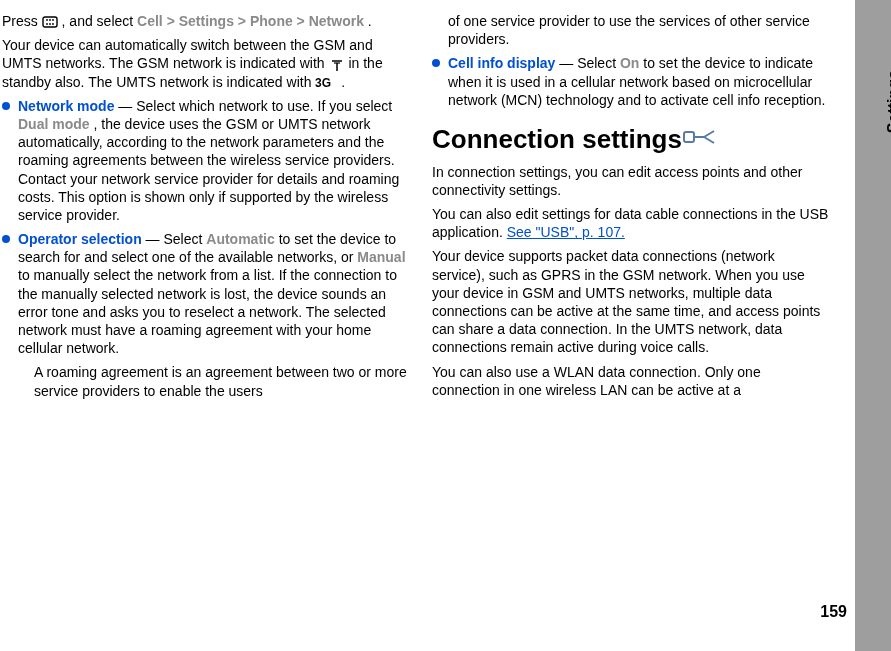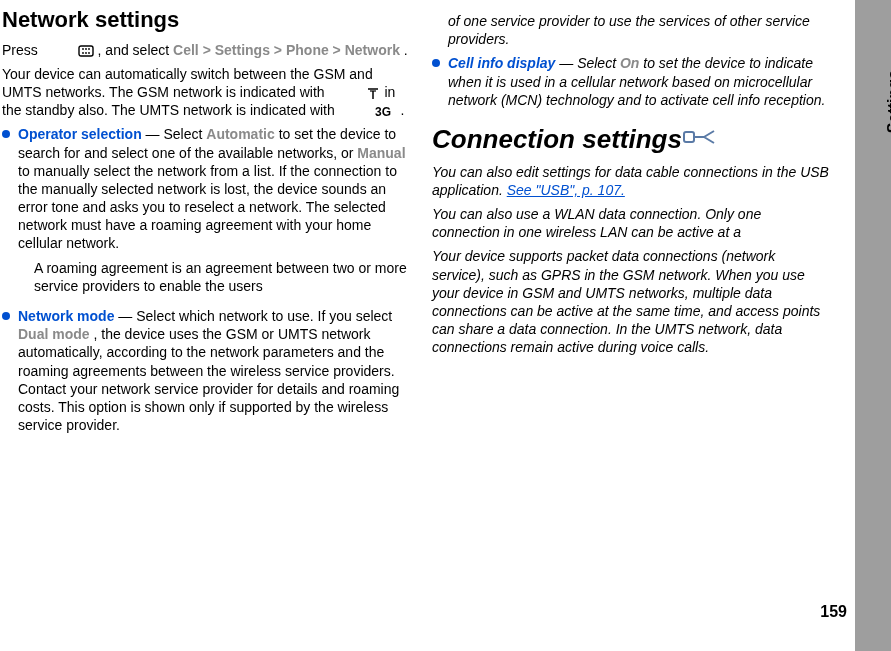--- a/index.html
+++ b/index.html
@@ -17,21 +17,21 @@
     width: 891px;
     height: 651px;
   }
   .col {
     width: 420px;
     padding: 6px 14px 6px 14px;
     font-size: 14px;
     line-height: 1.3;
   }
   .col-left { padding-left: 2px; padding-right: 12px; }
-  .col-right { padding-left: 12px; padding-right: 10px; font-style: italic; }
+  .col-right { padding-left: 12px; padding-right: 10px; }
   h1.heading {
     font-size: 22px;
     font-weight: bold;
     margin-bottom: 6px;
   }
   h1.big {
     font-size: 26px;
     font-weight: bold;
     display: flex;
     align-items: flex-start;
@@ -49,21 +49,21 @@
   .link { color: #0050d0; text-decoration: underline; }
   .bullet-row { display: flex; gap: 8px; margin-top: 6px; }
   .bullet-dot {
     width: 8px; height: 8px; background: #0050d0; border-radius: 50%;
     margin-top: 5px; flex-shrink: 0;
   }
   .bullet-body { flex: 1; }
   .indent { margin-left: 16px; }
   .icon-box {
     display: inline-flex; align-items: center; justify-content: center;
-    width: 16px; height: 14px; vertical-align: middle; margin-left: 36px;
+    width: 16px; height: 14px; vertical-align: middle;
   }
   .sidebar {
     position: absolute;
     right: 0; top: 0;
     width: 36px; height: 651px;
     background: #9e9e9e;
   }
   .sidebar-label {
     position: absolute;
     right: 6px;
@@ -81,21 +81,20 @@
     font-weight: bold;
     font-size: 16px;
   }
 </style>
 </head>
 <body>
 
 <div class="page">
 
   <div class="col col-left">
-    <h1 class="heading">Network settings</h1>
 
     <p>
       <span>Press </span>
       <span class="icon-box">
         <svg width="16" height="12" viewBox="0 0 16 12">
             <rect x="1" y="1" width="14" height="10" rx="2" fill="none" stroke="#000" stroke-width="1.4"></rect>
             <circle cx="5" cy="4" r="0.9" fill="#000"></circle>
             <circle cx="8" cy="4" r="0.9" fill="#000"></circle>
             <circle cx="11" cy="4" r="0.9" fill="#000"></circle>
             <circle cx="5" cy="8" r="0.9" fill="#000"></circle>
@@ -128,39 +127,39 @@
         <svg width="22" height="13" viewBox="0 0 22 13">
             <text x="0" y="11" font-size="12" font-weight="bold" font-family="Arial">3G</text>
           </svg>
       </span>
       <span>.</span>
     </p>
 
     <div class="bullet-row">
       <div class="bullet-dot"></div>
       <div class="bullet-body">
+        <span class="blue">Network mode</span>
+        <span>  — Select which network to use. If you select </span>
+        <span class="muted">Dual mode</span>
+        <span>, the device uses the GSM or UMTS network automatically, according to the network parameters and the roaming agreements between the wireless service providers. Contact your network service provider for details and roaming costs. This option is shown only if supported by the wireless service provider.</span>
+      </div>
+    </div>
+
+    <div class="bullet-row">
+      <div class="bullet-dot"></div>
+      <div class="bullet-body">
         <span class="blue">Operator selection</span>
         <span>  — Select </span>
         <span class="muted">Automatic</span>
         <span> to set the device to search for and select one of the available networks, or </span>
         <span class="muted">Manual</span>
         <span> to manually select the network from a list. If the connection to the manually selected network is lost, the device sounds an error tone and asks you to reselect a network. The selected network must have a roaming agreement with your home cellular network.</span>
         <p class="indent" style="margin-top:6px">A roaming agreement is an agreement between two or more service providers to enable the users</p>
       </div>
     </div>
-
-    <div class="bullet-row">
-      <div class="bullet-dot"></div>
-      <div class="bullet-body">
-        <span class="blue">Network mode</span>
-        <span>  — Select which network to use. If you select </span>
-        <span class="muted">Dual mode</span>
-        <span>, the device uses the GSM or UMTS network automatically, according to the network parameters and the roaming agreements between the wireless service providers. Contact your network service provider for details and roaming costs. This option is shown only if supported by the wireless service provider.</span>
-      </div>
-    </div>
   </div>
 
   <div class="col col-right">
     <p class="indent">of one service provider to use the services of other service providers.</p>
 
     <div class="bullet-row">
       <div class="bullet-dot"></div>
       <div class="bullet-body">
         <span class="blue">Cell info display</span>
         <span>  — Select </span>
@@ -173,30 +172,31 @@
       <span>Connection settings</span>
       <span>
         <svg width="34" height="22" viewBox="0 0 34 22">
           <rect x="2" y="6" width="10" height="10" rx="2" fill="none" stroke="#5a7aa6" stroke-width="2"></rect>
           <path d="M12 11 L22 11" stroke="#5a7aa6" stroke-width="2"></path>
           <path d="M22 11 L32 5 M22 11 L32 17" stroke="#5a7aa6" stroke-width="2"></path>
         </svg>
       </span>
     </h1>
 
+    <p>In connection settings, you can edit access points and other connectivity settings.</p>
 
 
     <p>
       <span>You can also edit settings for data cable connections in the USB application. </span>
       <a class="link">See "USB", p. 107.</a>
     </p>
 
 
+    <p>Your device supports packet data connections (network service), such as GPRS in the GSM network. When you use your device in GSM and UMTS networks, multiple data connections can be active at the same time, and access points can share a data connection. In the UMTS network, data connections remain active during voice calls.</p>
     <p>You can also use a WLAN data connection. Only one connection in one wireless LAN can be active at a</p>
-    <p>Your device supports packet data connections (network service), such as GPRS in the GSM network. When you use your device in GSM and UMTS networks, multiple data connections can be active at the same time, and access points can share a data connection. In the UMTS network, data connections remain active during voice calls.</p>
   </div>
 
   <div class="sidebar">
     <div class="sidebar-label">Settings</div>
   </div>
 
   <div class="pagenum">159</div>
 </div>
 
 </body></html>

